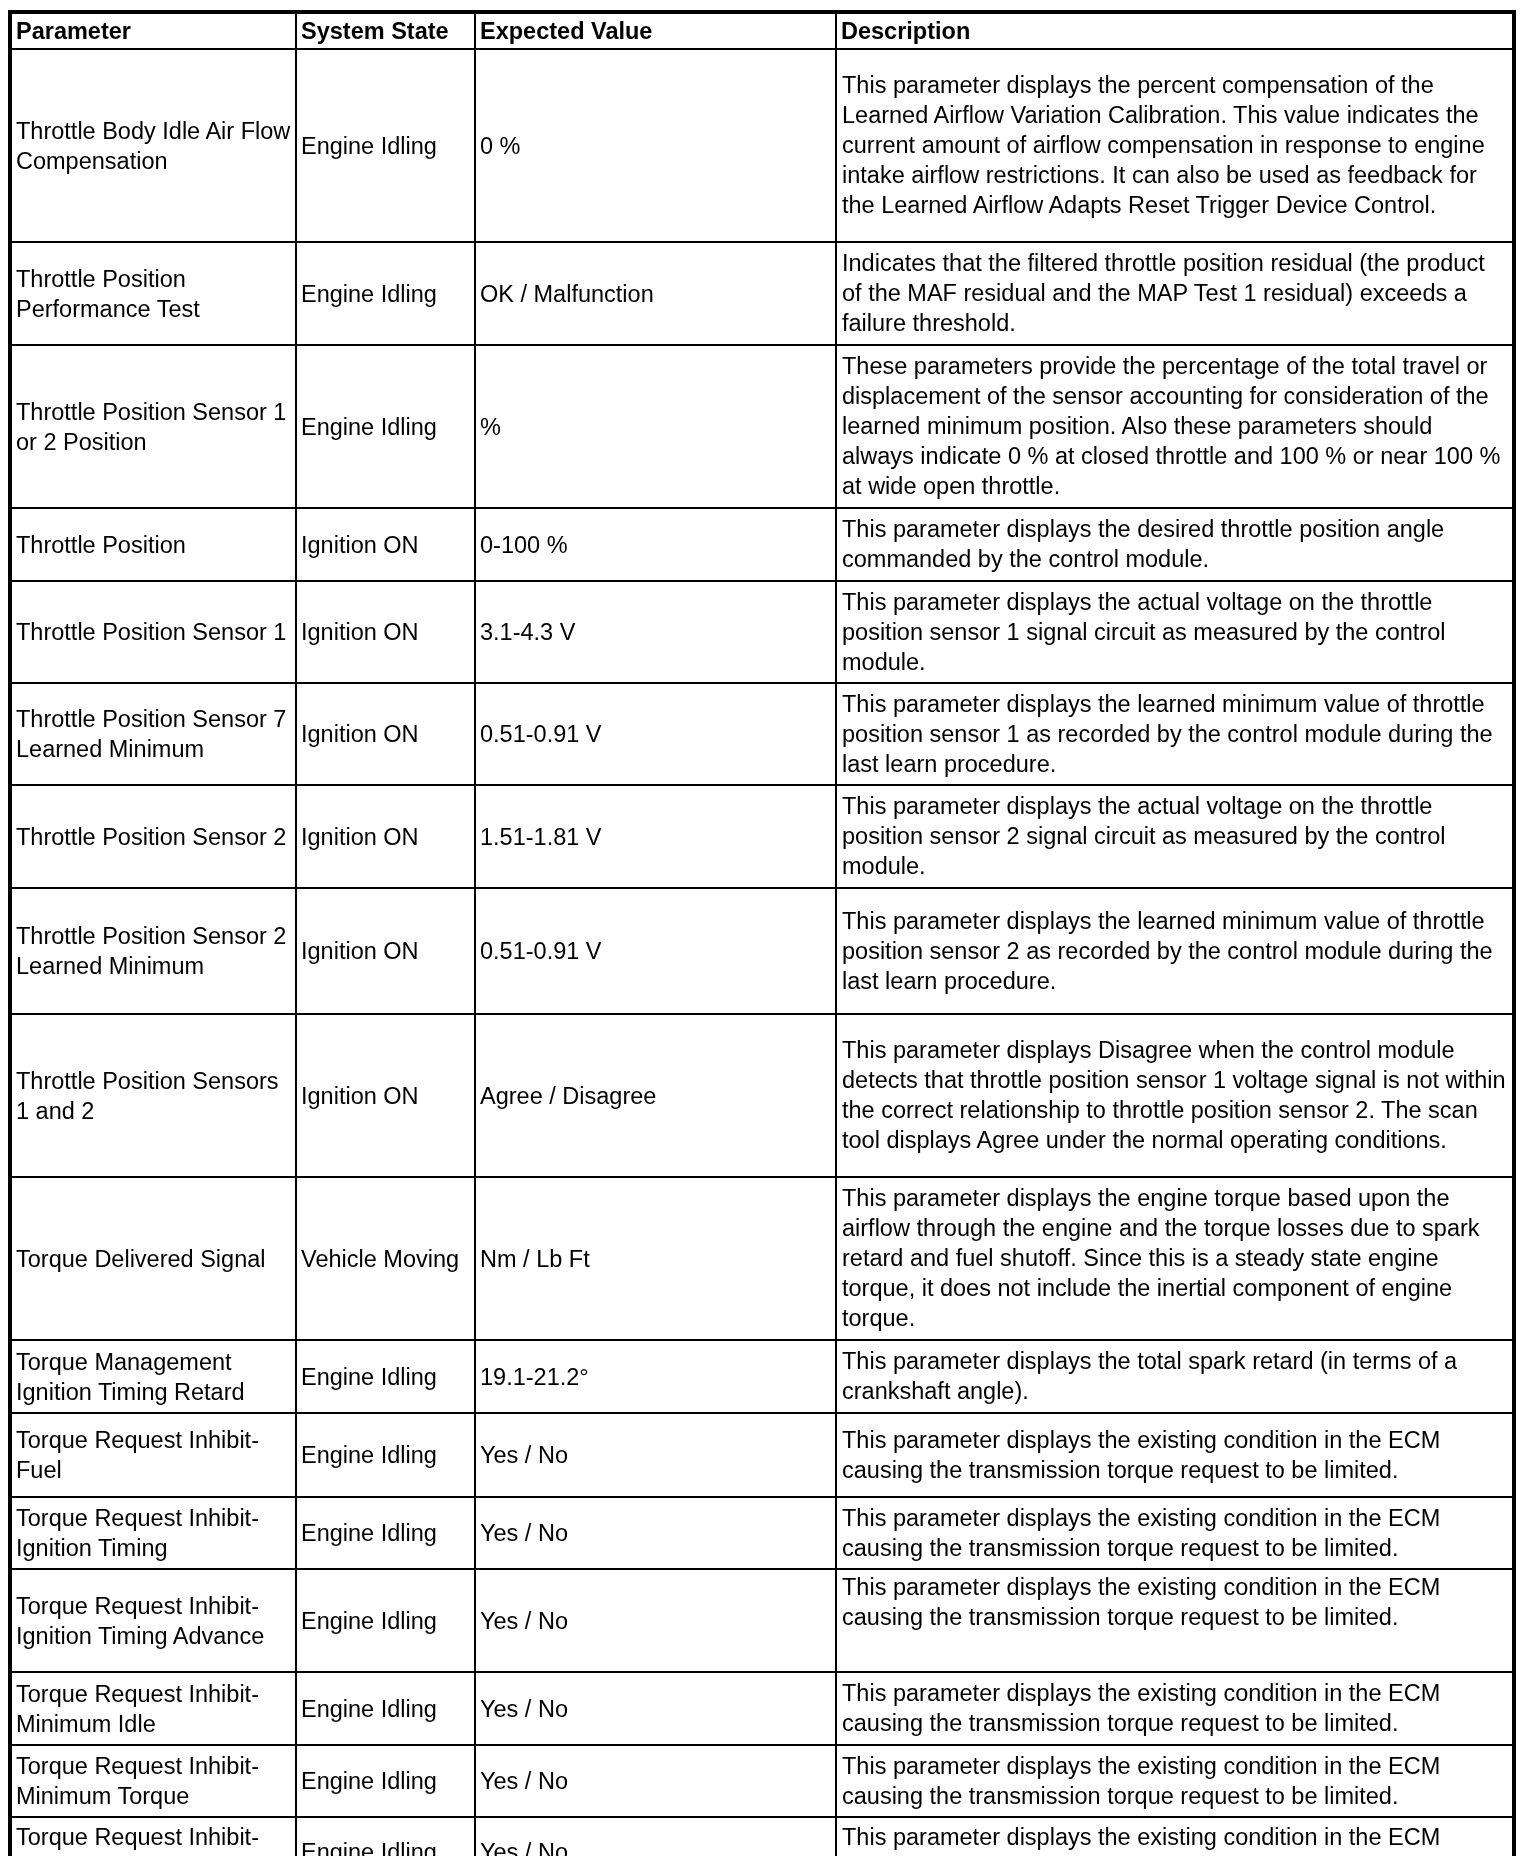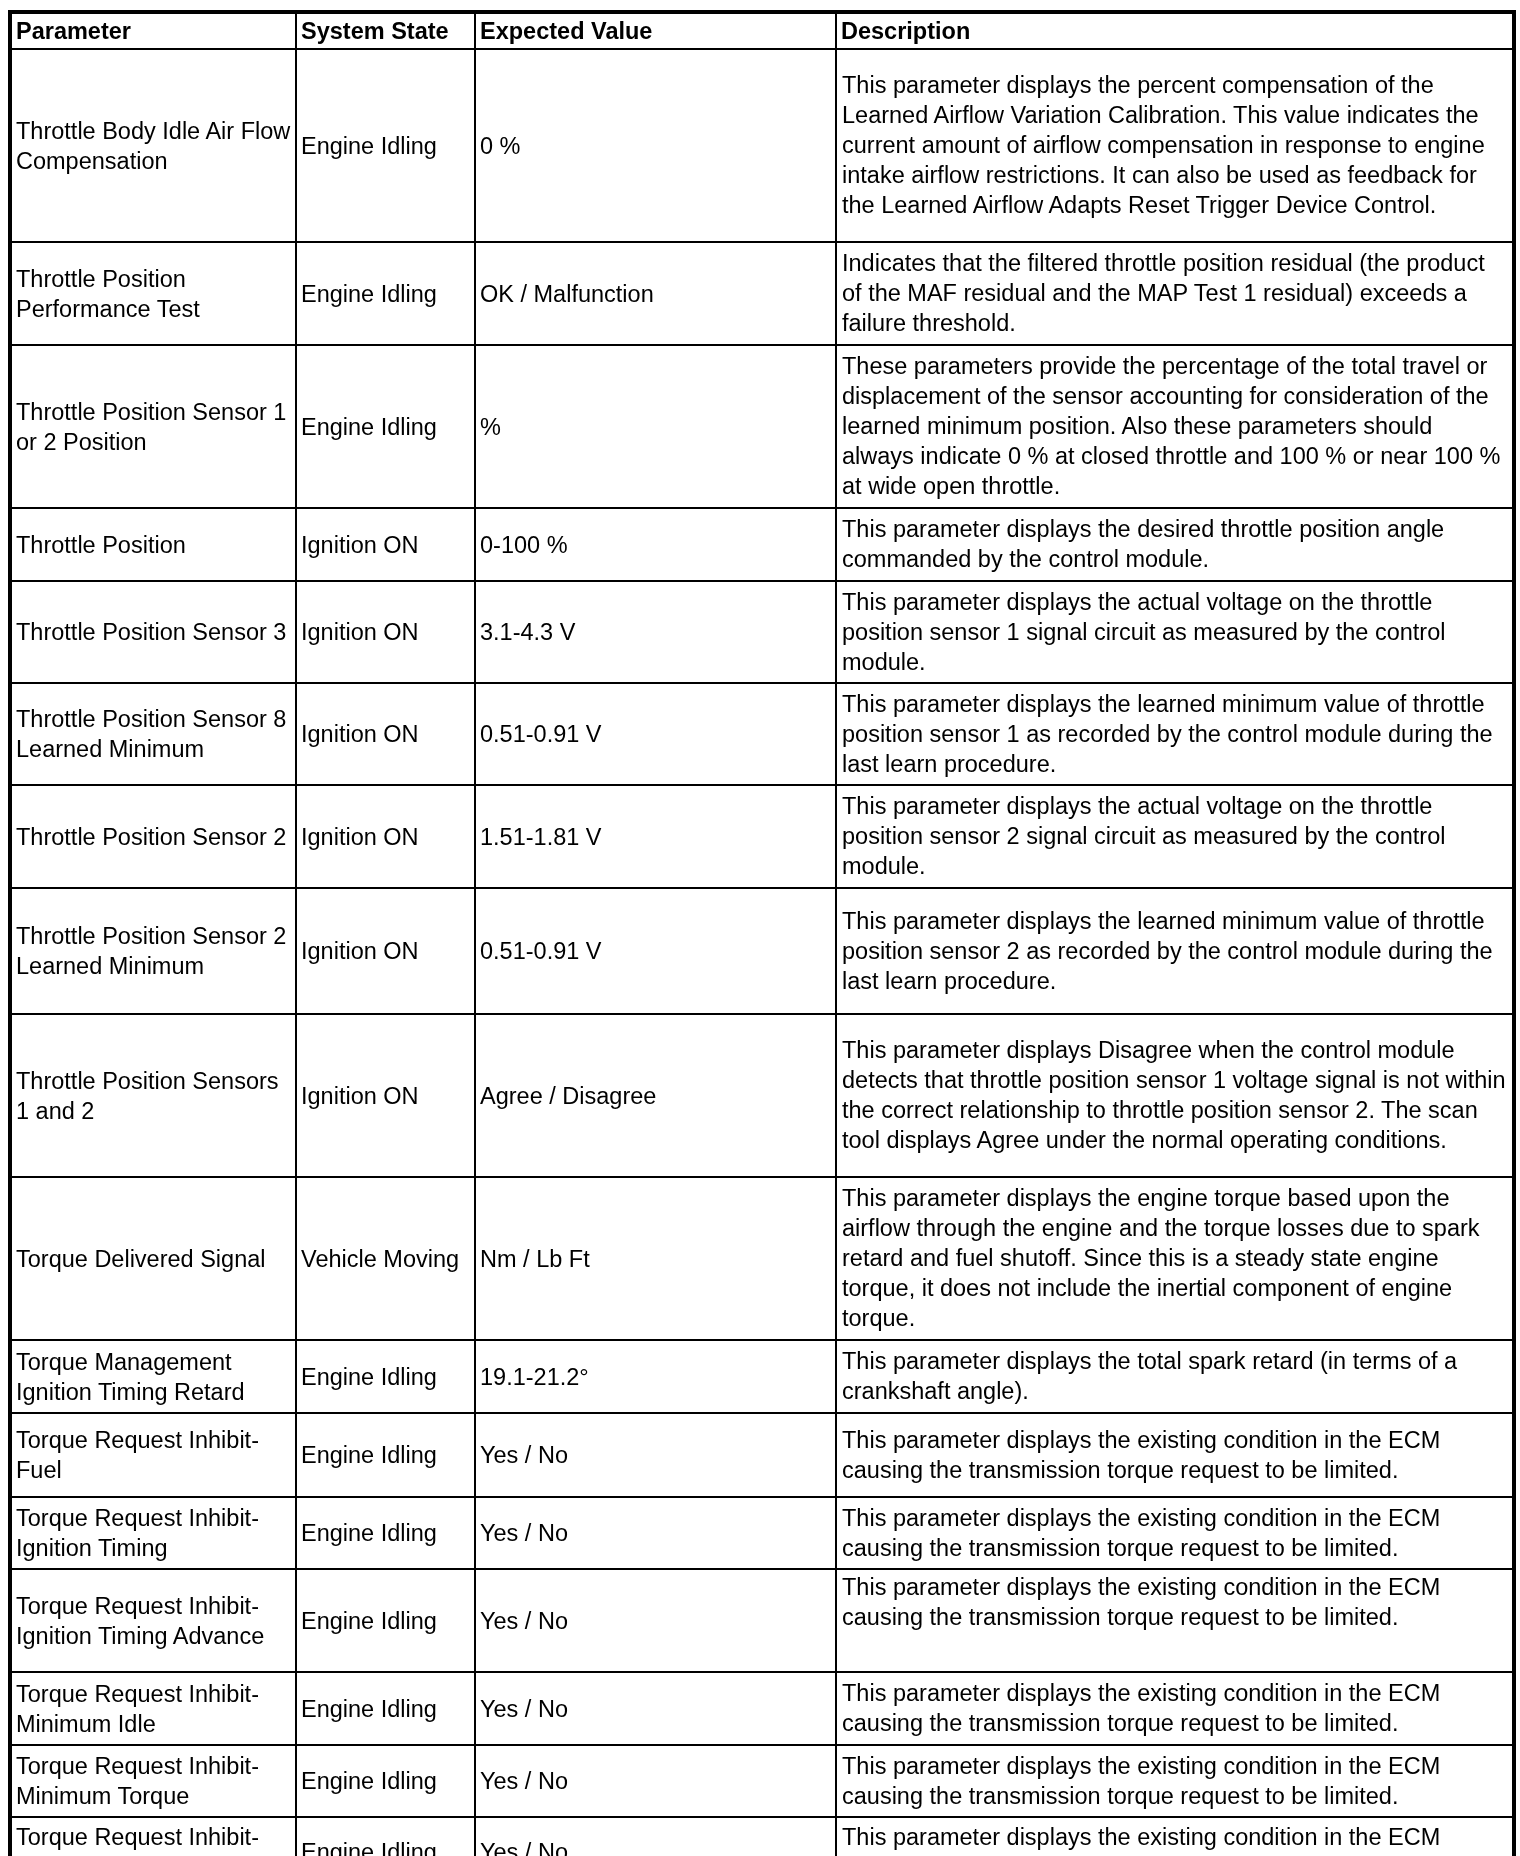--- a/index.html
+++ b/index.html
@@ -58,27 +58,27 @@
         <td>%</td>
         <td class="desc">These parameters provide the percentage of the total travel or displacement of the sensor accounting for consideration of the learned minimum position. Also these parameters should always indicate 0 % at closed throttle and 100 % or near 100 % at wide open throttle.</td>
       </tr>
       <tr style="height: 73px;">
         <td>Throttle Position</td>
         <td>Ignition ON</td>
         <td>0-100 %</td>
         <td class="desc">This parameter displays the desired throttle position angle commanded by the control module.</td>
       </tr>
       <tr style="height: 102px;">
-        <td>Throttle Position Sensor 3</td>
+        <td>Throttle Position Sensor 1</td>
         <td>Ignition ON</td>
         <td>3.1-4.3 V</td>
         <td class="desc">This parameter displays the actual voltage on the throttle position sensor 1 signal circuit as measured by the control module.</td>
       </tr>
       <tr style="height: 102px;">
-        <td>Throttle Position Sensor 8 Learned Minimum</td>
+        <td>Throttle Position Sensor 7 Learned Minimum</td>
         <td>Ignition ON</td>
         <td>0.51-0.91 V</td>
         <td class="desc">This parameter displays the learned minimum value of throttle position sensor 1 as recorded by the control module during the last learn procedure.</td>
       </tr>
       <tr style="height: 103px;">
         <td>Throttle Position Sensor 2</td>
         <td>Ignition ON</td>
         <td>1.51-1.81 V</td>
         <td class="desc">This parameter displays the actual voltage on the throttle position sensor 2 signal circuit as measured by the control module.</td>
       </tr>

